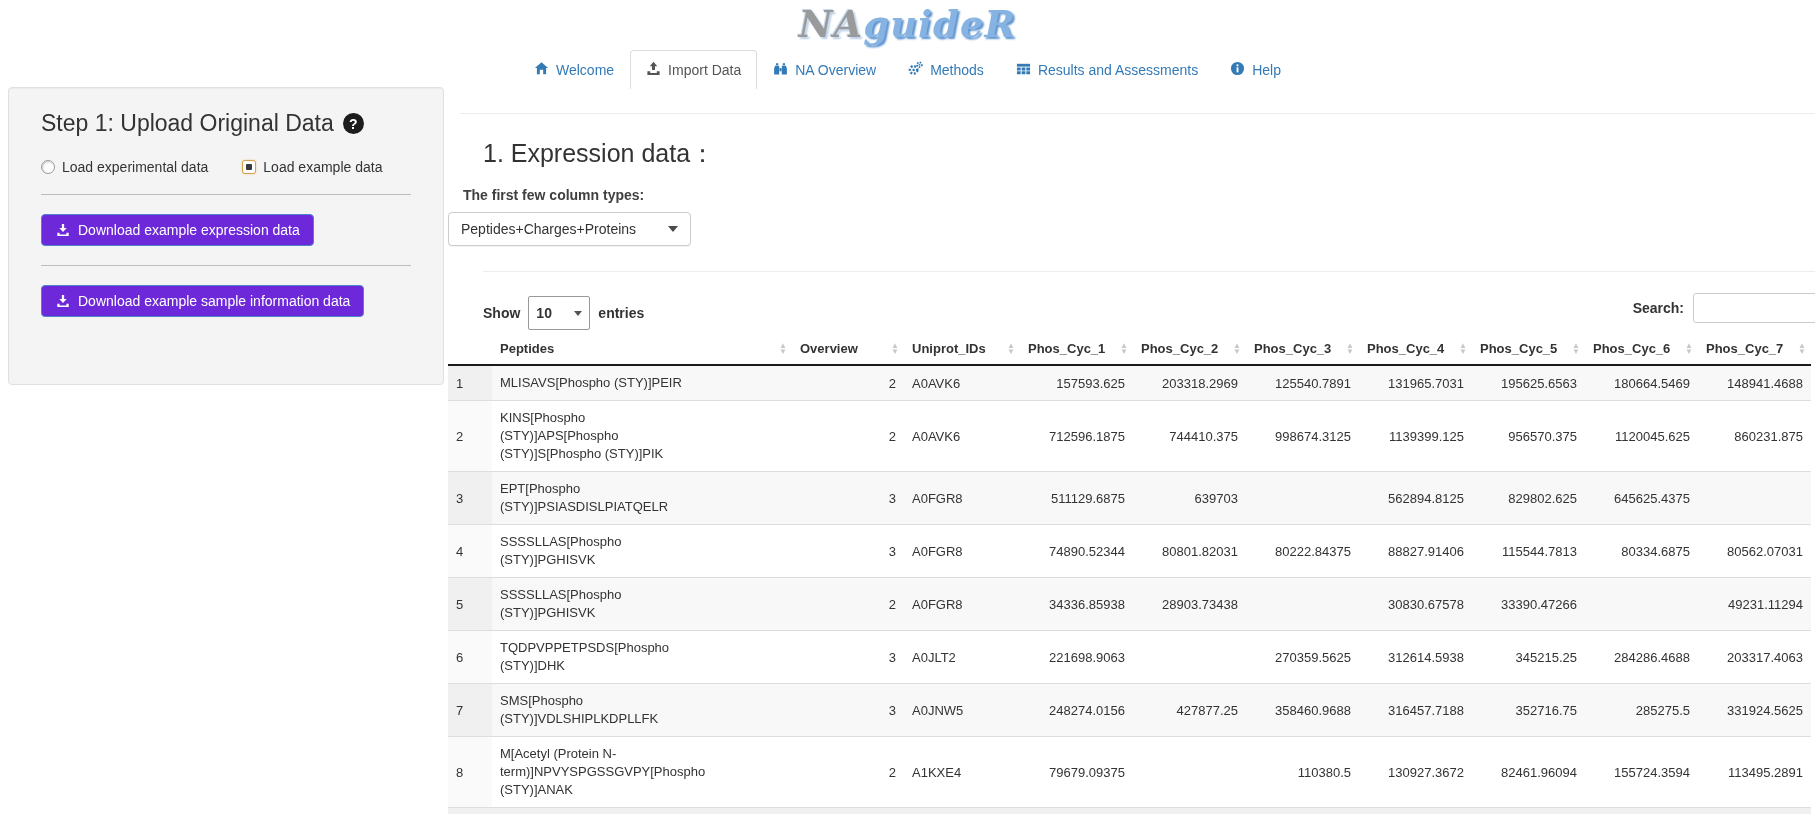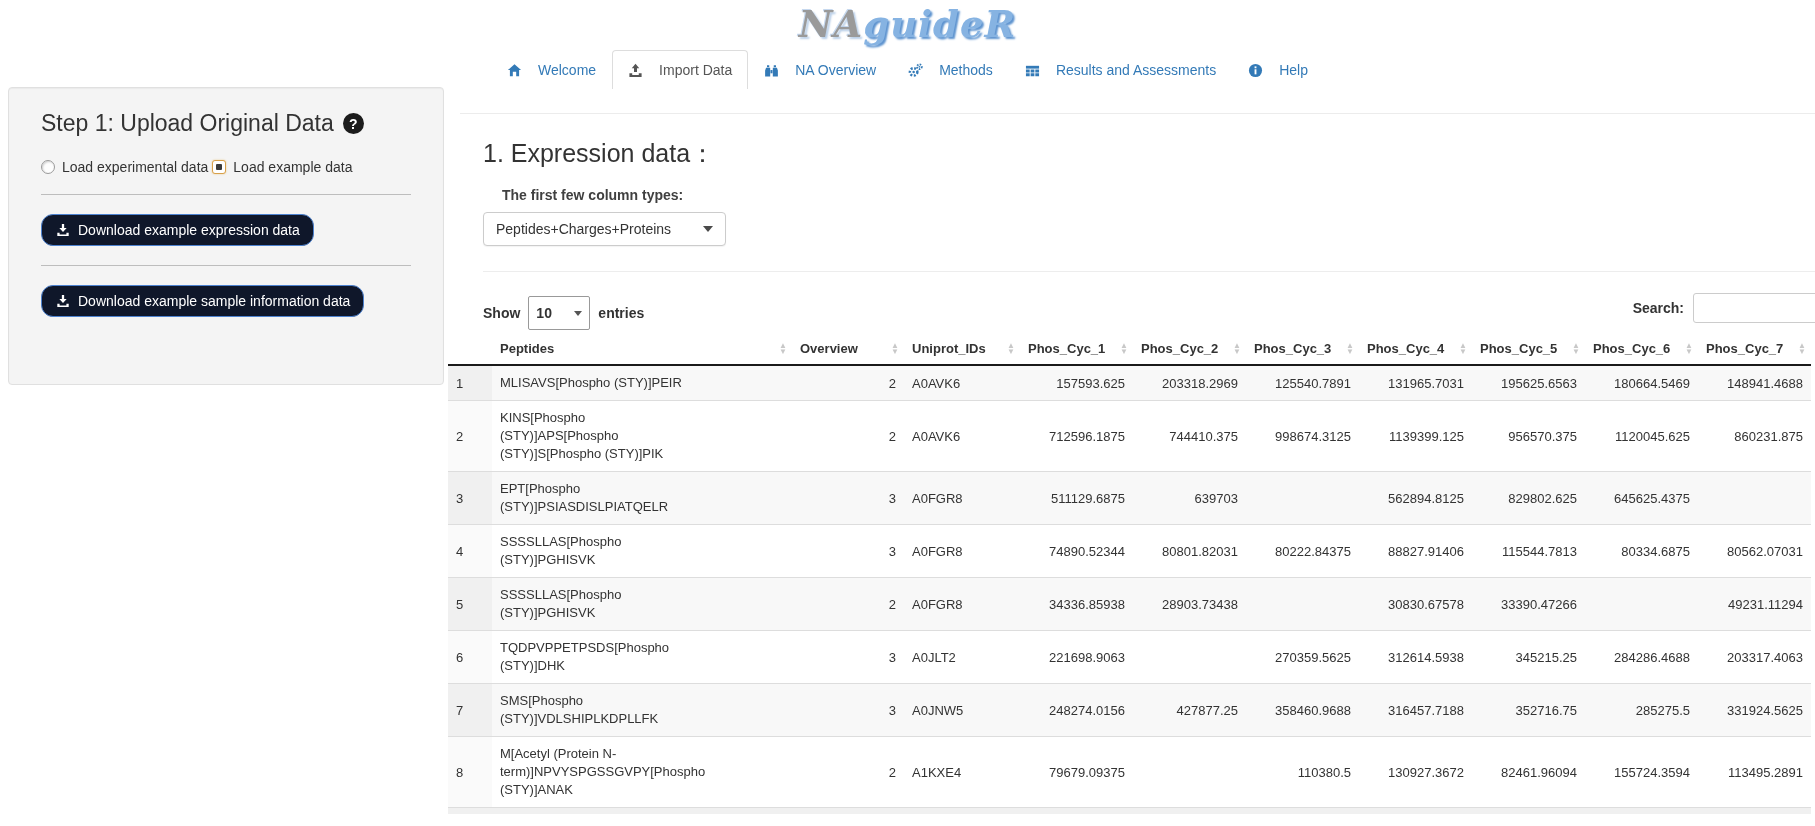--- a/index.html
+++ b/index.html
@@ -12,53 +12,53 @@
   
   .logo { position:absolute; top:2px; left:0; width:100%; text-align:center;
           font-family:"DejaVu Serif", serif; font-style:italic; font-weight:bold;
           font-size:37px; letter-spacing:1px; }
   .logo-na { color:#9a9a9a; text-shadow:2px 2px 2px #b9cfe8, -1px -1px 0 #c6d8ee; }
   .logo-guider { color:#86b3e2; text-shadow:2px 2px 2px #5d93cf; }
 
   
   .nav { position:absolute; top:50px; left:0; width:100%;
          display:flex; justify-content:center; align-items:flex-end; }
-  .nav-item { display:flex; align-items:center; gap:16px; padding:10px 15px;
+  .nav-item { display:flex; align-items:flex-start; gap:7px; padding:10px 15px;
               font-size:14px; color:#337ab7; cursor:pointer; border:1px solid transparent;
               border-bottom:none; border-radius:4px 4px 0 0; line-height:18px; }
   .nav-item.active { background:#fff; border-color:#ddd; color:#555; }
   .ticon { display:inline-flex; width:15px; height:15px; align-items:center; justify-content:center; }
   .ticon svg { width:15px; height:15px; display:block; }
 
   
   .sidebar { position:absolute; left:8px; top:87px; width:436px; height:298px;
              background:#f4f4f4; border:1px solid #e0e0e0; border-radius:4px;
              box-shadow:inset 0 1px 1px rgba(0,0,0,.04); padding:22px 32px; }
   .sidebar h3 { font-size:23px; font-weight:500; color:#333; display:flex; align-items:center; gap:9px; }
   .q-icon { display:inline-flex; width:21px; height:21px; border-radius:50%; background:#1c1c1c;
             color:#fff; font-size:14px; font-weight:bold; align-items:center; justify-content:center; }
-  .radio-row { margin-top:22px; display:flex; align-items:center; gap:4px; font-size:14px; color:#333; }
+  .radio-row { margin-top:22px; display:flex; align-items:center; gap:34px; font-size:14px; color:#333; }
   .radio-opt { display:flex; align-items:center; gap:7px; cursor:pointer; }
   .rb { width:14px; height:14px; border-radius:50%; border:1px solid #9a9a9a; background:#fdfdfd;
         box-shadow:inset 1px 1px 2px rgba(0,0,0,.18); }
   .rb.checked { border-radius:3px; border:1px solid #d8a04a; background:#fff;
                 display:flex; align-items:center; justify-content:center; box-shadow:0 0 2px #e8c88a; }
   .rb.checked::after { content:""; width:6px; height:6px; background:#3a3a3a; border-radius:1px; }
   .sidebar hr { border:none; border-top:1px solid #bdbdbd; margin:19px 0; }
-  .dl-btn { display:inline-flex; align-items:center; gap:8px; background:#0f172a; border:1px solid #4d82cf;
-            color:#fff; font-size:14px; padding:7px 13px; border-radius:12px; cursor:pointer;
+  .dl-btn { display:inline-flex; align-items:center; gap:8px; background:#6d28d9; border:1px solid #4d82cf;
+            color:#fff; font-size:14px; padding:7px 13px; border-radius:4px; cursor:pointer;
             font-family:"Liberation Sans", sans-serif; }
   .dl-btn svg { width:14px; height:14px; }
 
   
   .main { position:absolute; left:448px; top:95px; width:1367px; }
   .top-divider { border-top:1px solid #ececec; margin:18px 0 0 12px; }
   .section-title { font-size:25px; font-weight:400; color:#333; margin:23px 0 0 35px; }
-  .col-types-label { font-size:14px; font-weight:bold; color:#404040; margin:17px 0 9px 54px; }
-  .select-box { margin-left:35px; width:243px; height:34px; background:#fff; border:1px solid #ccc;
+  .col-types-label { font-size:14px; font-weight:bold; color:#404040; margin:17px 0 9px 15px; }
+  .select-box { width:243px; height:34px; background:#fff; border:1px solid #ccc;
                 border-radius:4px; display:flex; align-items:center; justify-content:space-between;
                 padding:0 12px; font-size:14px; color:#333; cursor:pointer;
                 box-shadow:0 1px 1px rgba(0,0,0,.05); }
   .caret-down { width:0; height:0; border-left:5px solid transparent; border-right:5px solid transparent;
                 border-top:6px solid #4a4a4a; }
   .mid-divider { border-top:1px solid #ededed; margin:25px 0 0 35px; }
 
   
   .dt-controls { position:relative; margin:24px 35px 0 35px; height:30px; font-size:14px;
                  font-weight:bold; color:#333; }

